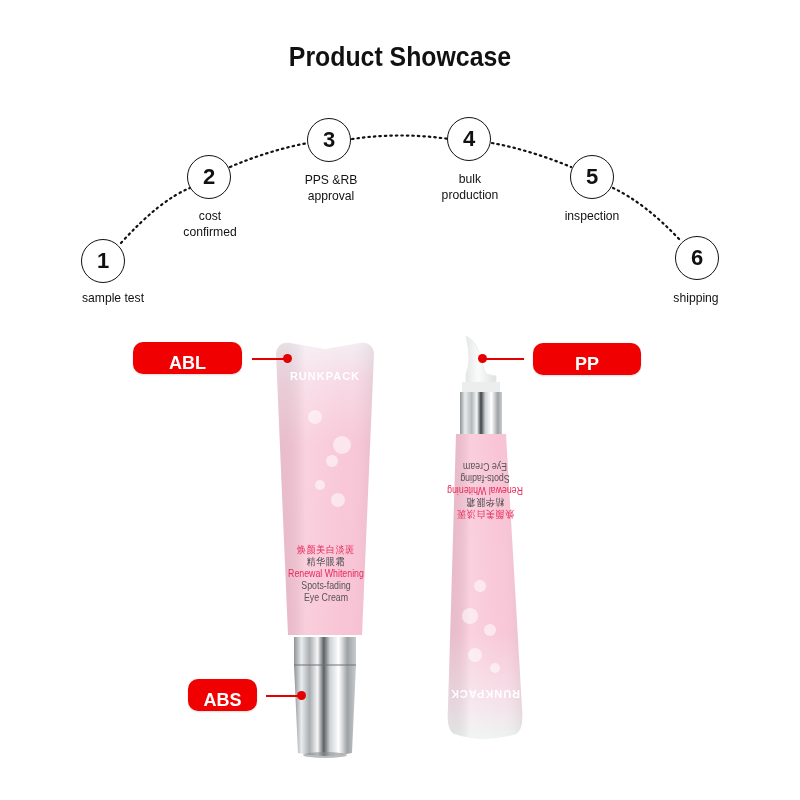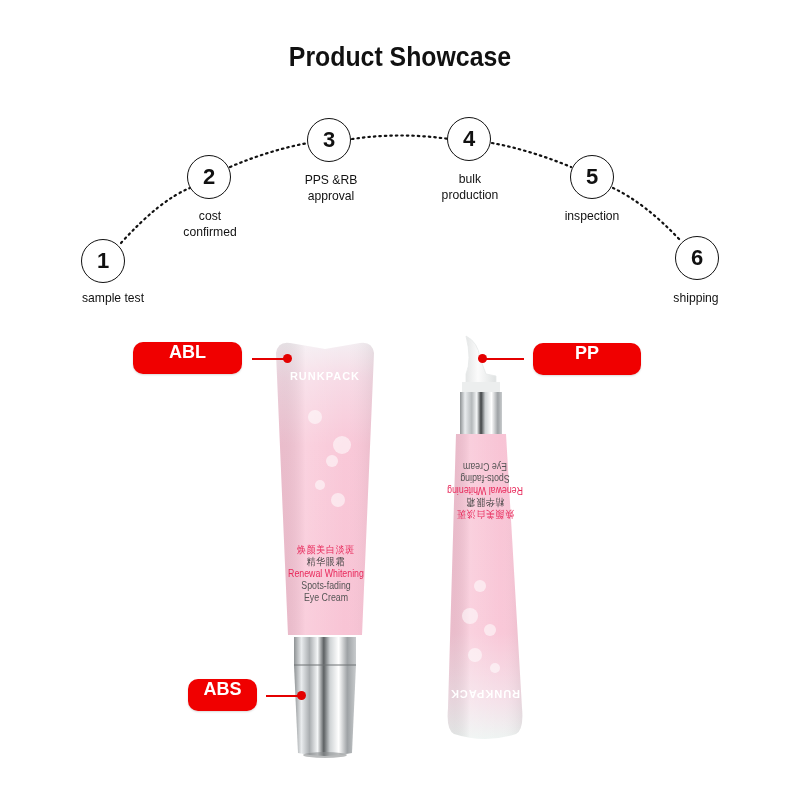--- a/index.html
+++ b/index.html
@@ -20,21 +20,21 @@
       justify-content: center; font-weight: bold; font-size: 22px; color: #111;
     }
     .step-label {
       position: absolute; text-align: center; font-size: 13.5px; line-height: 16px;
       color: #111; width: 130px; transform: scaleX(0.9);
     }
 
     .tag {
       position: absolute; height: 32px; background: #f00000; color: #fff;
       border-radius: 10px; font-weight: bold; font-size: 18px;
-      display: flex; align-items: flex-start; justify-content: center;
+      display: flex; align-items: flex-end; justify-content: center;
       box-shadow: 0 1px 2px rgba(0,0,0,0.15);
     }
     .connector {
       position: absolute; height: 1.5px; background: #e40000;
     }
     .dot {
       position: absolute; width: 9px; height: 9px; border-radius: 50%; background: #e40000;
     }
 
     svg.tube { position: absolute; }

